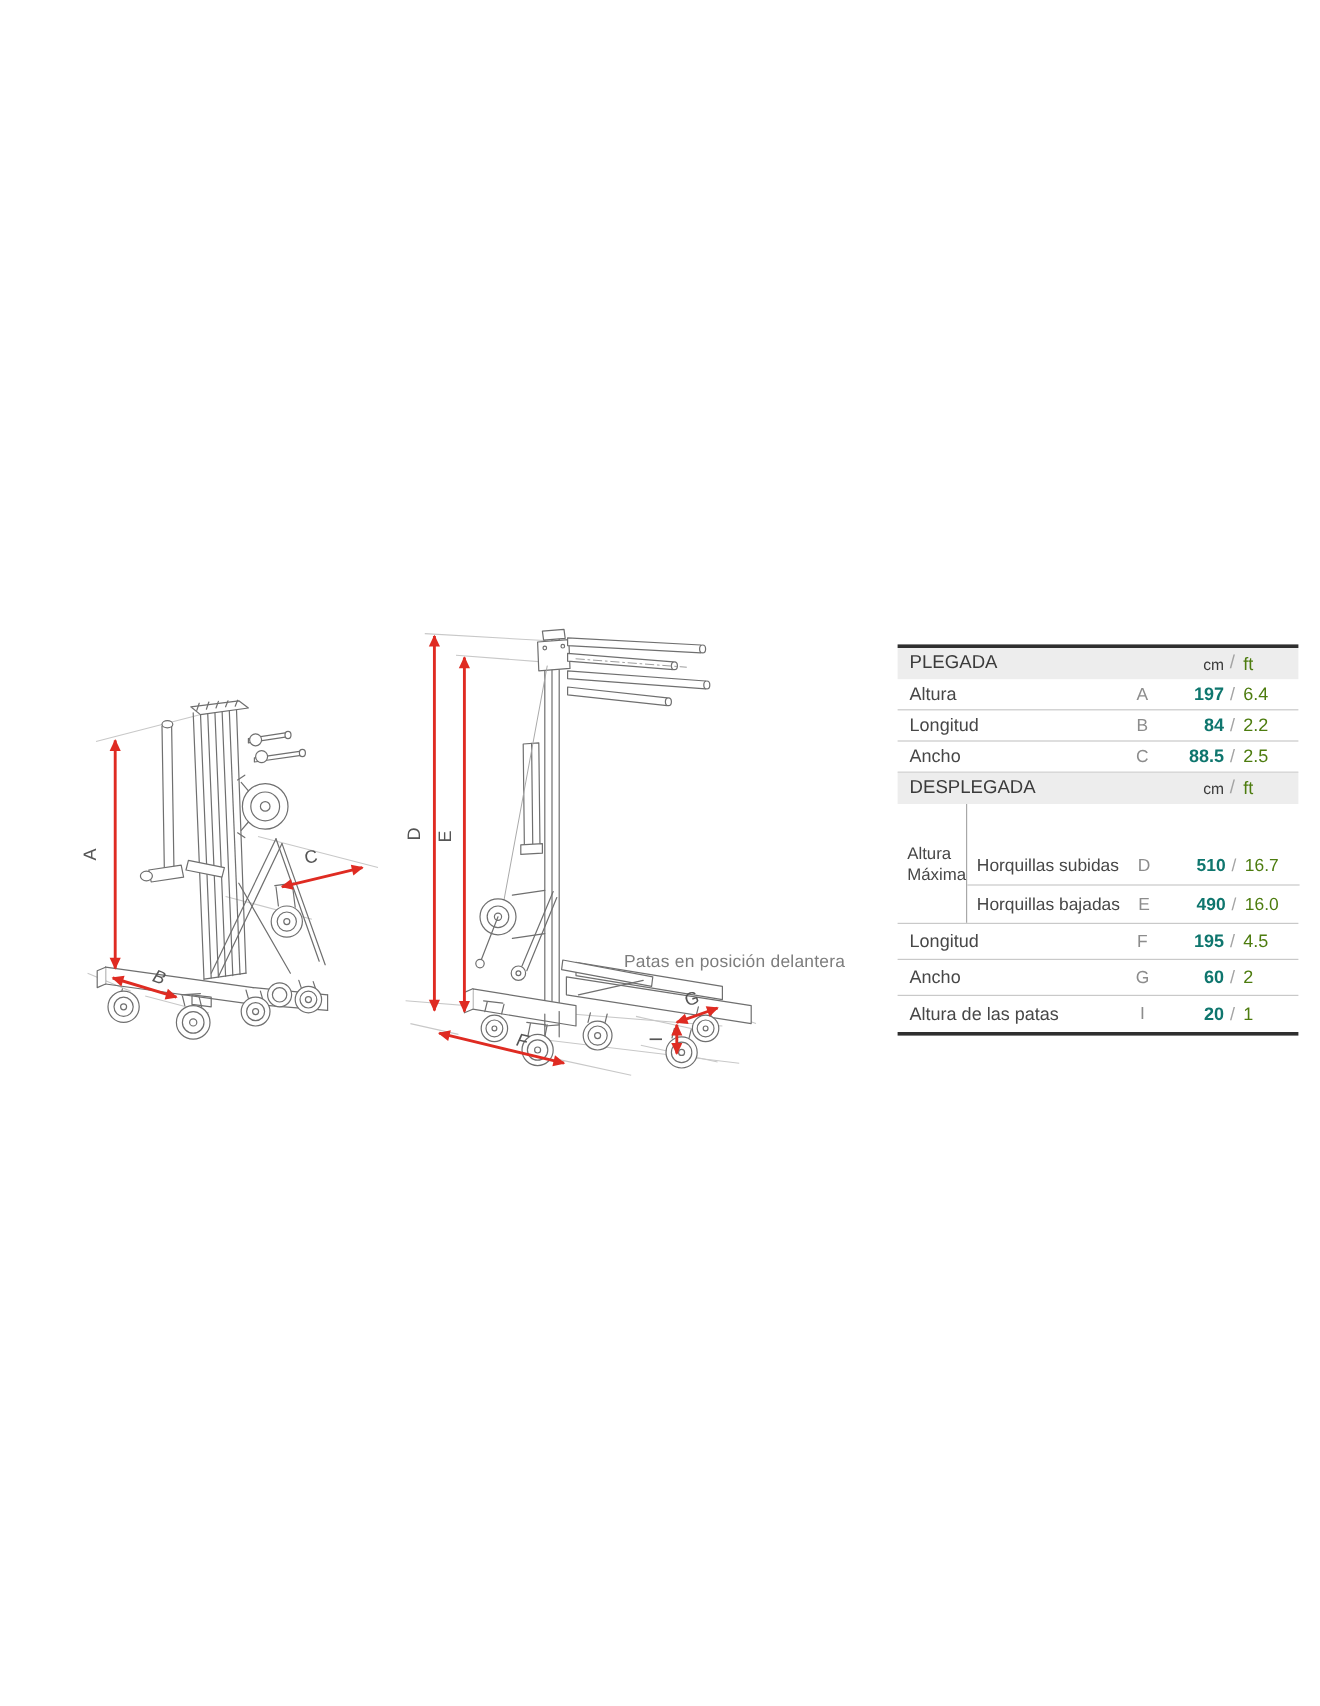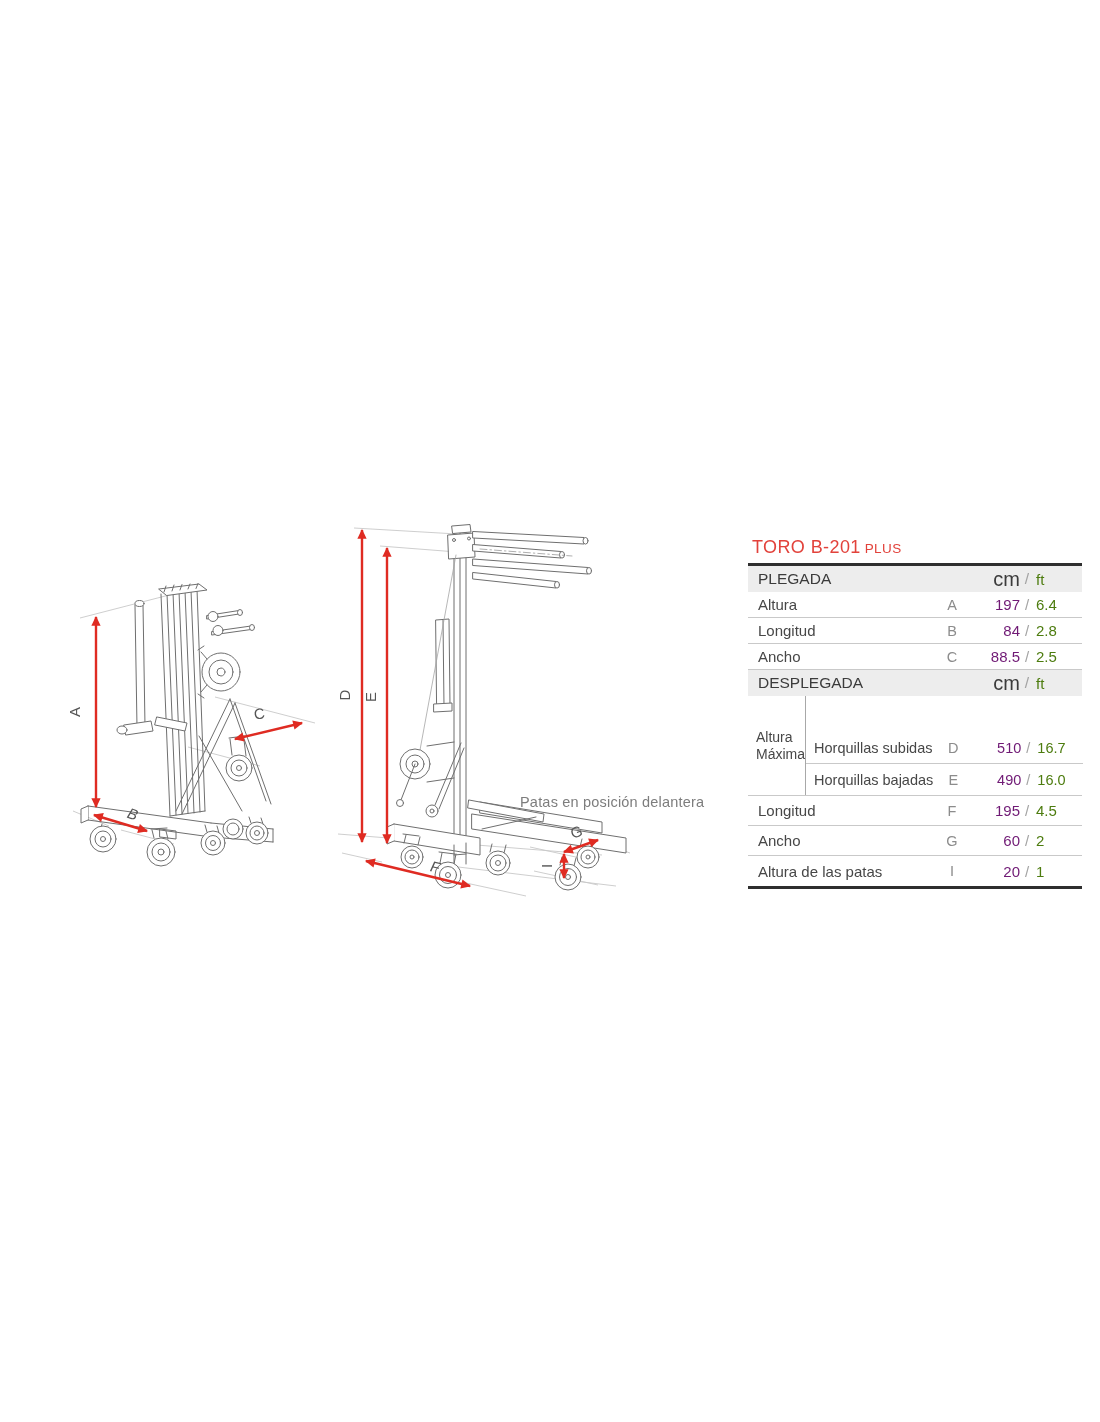--- a/index.html
+++ b/index.html
@@ -27,22 +27,22 @@
     border-top:3px solid #2f2f2f; border-bottom:3px solid #2f2f2f;
     font-size:15px; color:#474747;
   }
   .row { display:flex; align-items:center; height:26px; padding-left:10px; padding-right:2px;
          border-bottom:1px solid #c9c9c9; box-sizing:border-box; }
   .row.head { background:#ededed; border-bottom:none; color:#3b3b3b; font-size:15.5px; }
   .row.tall { height:30px; }
   .row.last { border-bottom:none; }
   .c.label  { flex:1; white-space:nowrap; }
   .c.letter { width:40px; text-align:center; color:#8c8c8c; font-size:14.5px; }
-  .c.cm     { width:48px; text-align:right; font-weight:normal; color:#701a75; }
-  .row.head .c.cm { font-weight:normal; color:#3b3b3b; font-size:20px; }
+  .c.cm     { width:48px; text-align:right; font-weight:bold; color:#0f766e; }
+  .row.head .c.cm { font-weight:normal; color:#3b3b3b; font-size:13px; }
   .c.sep    { width:14px; text-align:center; color:#a3a3a3; }
   .c.ft     { width:44px; text-align:left; color:#4d7c0f; padding-left:2px; }
   .row.head .c.ft { font-size:15px; }
 
   .group { display:flex; border-bottom:1px solid #c9c9c9; }
   .g-left { width:66px; box-sizing:border-box; padding-left:8px;
             border-right:1px solid #a8a8a8; display:flex; flex-direction:column;
             justify-content:center; font-size:14px; line-height:17px; color:#474747; }
   .g-right { flex:1; display:flex; flex-direction:column;margin-top:37px; }
   .row.sub { height:31px; padding-left:8px; border-bottom:1px solid #c9c9c9; font-size:14.5px; }
@@ -279,23 +279,20 @@
       <text x="46" y="192" text-anchor="middle" transform="rotate(-90 46 192)">E</text>
       <text x="104" y="367" text-anchor="middle" font-style="italic" transform="rotate(13 104 367)">F</text>
       <text x="248" y="332" text-anchor="middle" transform="rotate(-18 248 332)">G</text>
       <text x="222" y="361" text-anchor="middle" transform="rotate(-90 222 361)">I</text>
     </g>
   </svg>
 
   <span class="caption">Patas en posición delantera</span>
 
   <div class="spec">
-    <div class="spec-title">
-      <span class="t-main">TORO B-201</span><span class="t-plus">PLUS</span>
-    </div>
 
     <div class="tbl">
 
       <div class="row head">
         <div class="c label">PLEGADA</div>
         <div class="c letter"></div>
         <div class="c cm">cm</div>
         <div class="c sep">/</div>
         <div class="c ft">ft</div>
       </div>
@@ -305,21 +302,21 @@
         <div class="c letter">A</div>
         <div class="c cm">197</div>
         <div class="c sep">/</div>
         <div class="c ft">6.4</div>
       </div>
       <div class="row">
         <div class="c label">Longitud</div>
         <div class="c letter">B</div>
         <div class="c cm">84</div>
         <div class="c sep">/</div>
-        <div class="c ft">2.8</div>
+        <div class="c ft">2.2</div>
       </div>
       <div class="row">
         <div class="c label">Ancho</div>
         <div class="c letter">C</div>
         <div class="c cm">88.5</div>
         <div class="c sep">/</div>
         <div class="c ft">2.5</div>
       </div>
 
       <div class="row head">

